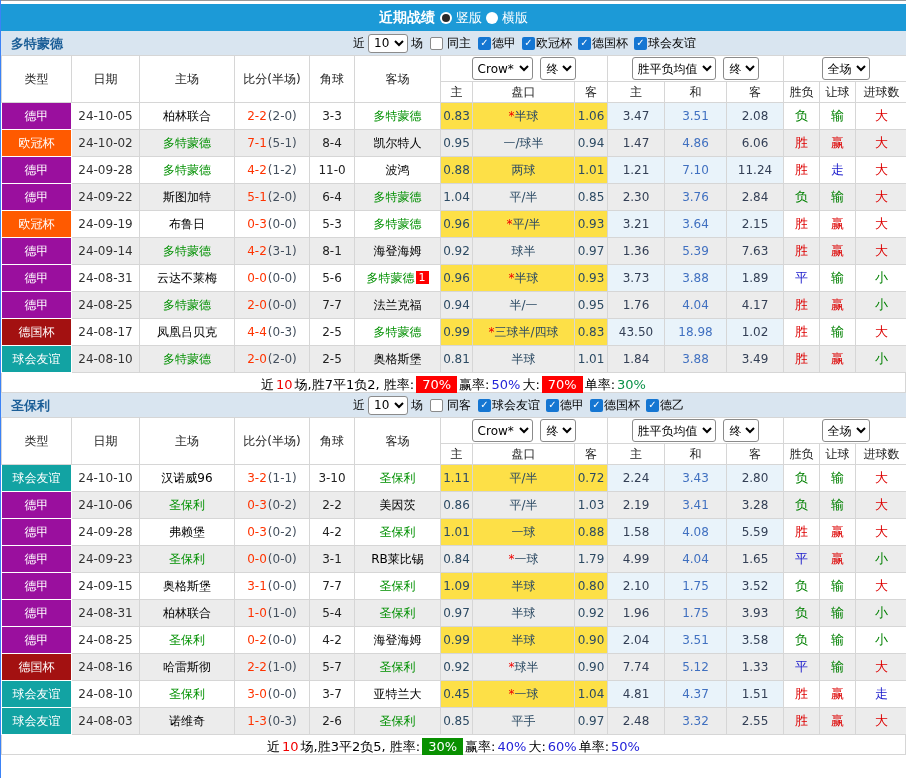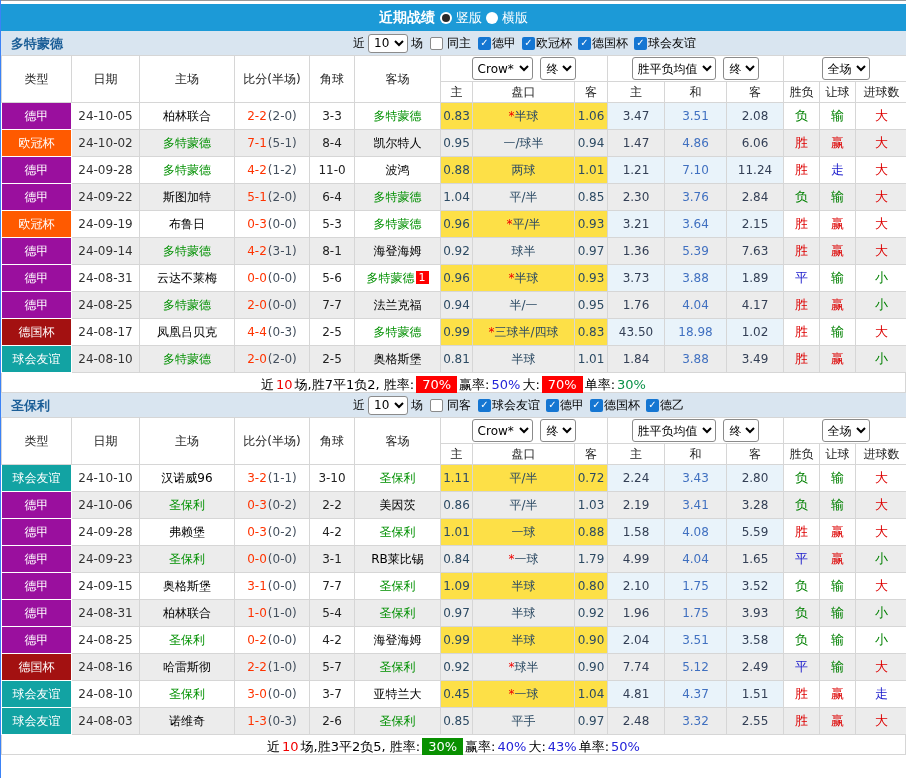--- a/index.html
+++ b/index.html
@@ -553,21 +553,21 @@
               <td class="date">24-08-16</td>
               <td class="team">哈雷斯彻</td>
               <td class="score"><span class="ft">2-2</span><span class="ht">(1-0)</span></td>
               <td class="corner">5-7</td>
               <td class="team hl">圣保利</td>
               <td class="odds odds-bg">0.92</td>
               <td class="hcap odds-bg"><span class="star">*</span>球半</td>
               <td class="odds odds-bg">0.90</td>
               <td class="avg avg-bg">7.74</td>
               <td class="avg-d avg-bg">5.12</td>
-              <td class="avg avg-bg">2.49</td>
+              <td class="avg avg-bg">1.33</td>
               <td class="res c-blue">平</td>
               <td class="res c-green">输</td>
               <td class="res c-red">大</td>
             </tr>
             <tr>
               <td class="league" style="background: rgb(18, 163, 163);">球会友谊</td>
               <td class="date">24-08-10</td>
               <td class="team hl">圣保利</td>
               <td class="score"><span class="ft">3-0</span><span class="ht">(0-0)</span></td>
               <td class="corner">3-7</td>
@@ -594,16 +594,16 @@
               <td class="odds odds-bg">0.97</td>
               <td class="avg avg-bg">2.48</td>
               <td class="avg-d avg-bg">3.32</td>
               <td class="avg avg-bg">2.55</td>
               <td class="res c-red">胜</td>
               <td class="res c-red">赢</td>
               <td class="res c-red">大</td>
             </tr>
           </tbody>
     </table>
-    <div class="summary"><span class="sp-plain">近</span><span class="sp-red-text">10</span><span class="sp-plain">场,胜3平2负5, 胜率:</span><span class="sp-green-badge">30%</span><span class="sp-plain">赢率:</span><span class="sp-blue-text">40%</span><span class="sp-plain">大:</span><span class="sp-blue-text">43%</span><span class="sp-plain">单率:</span><span class="sp-blue-text">50%</span></div>
+    <div class="summary"><span class="sp-plain">近</span><span class="sp-red-text">10</span><span class="sp-plain">场,胜3平2负5, 胜率:</span><span class="sp-green-badge">30%</span><span class="sp-plain">赢率:</span><span class="sp-blue-text">40%</span><span class="sp-plain">大:</span><span class="sp-blue-text">60%</span><span class="sp-plain">单率:</span><span class="sp-blue-text">50%</span></div>
   </section>
 </div>
 </div>
 
 </body></html>

